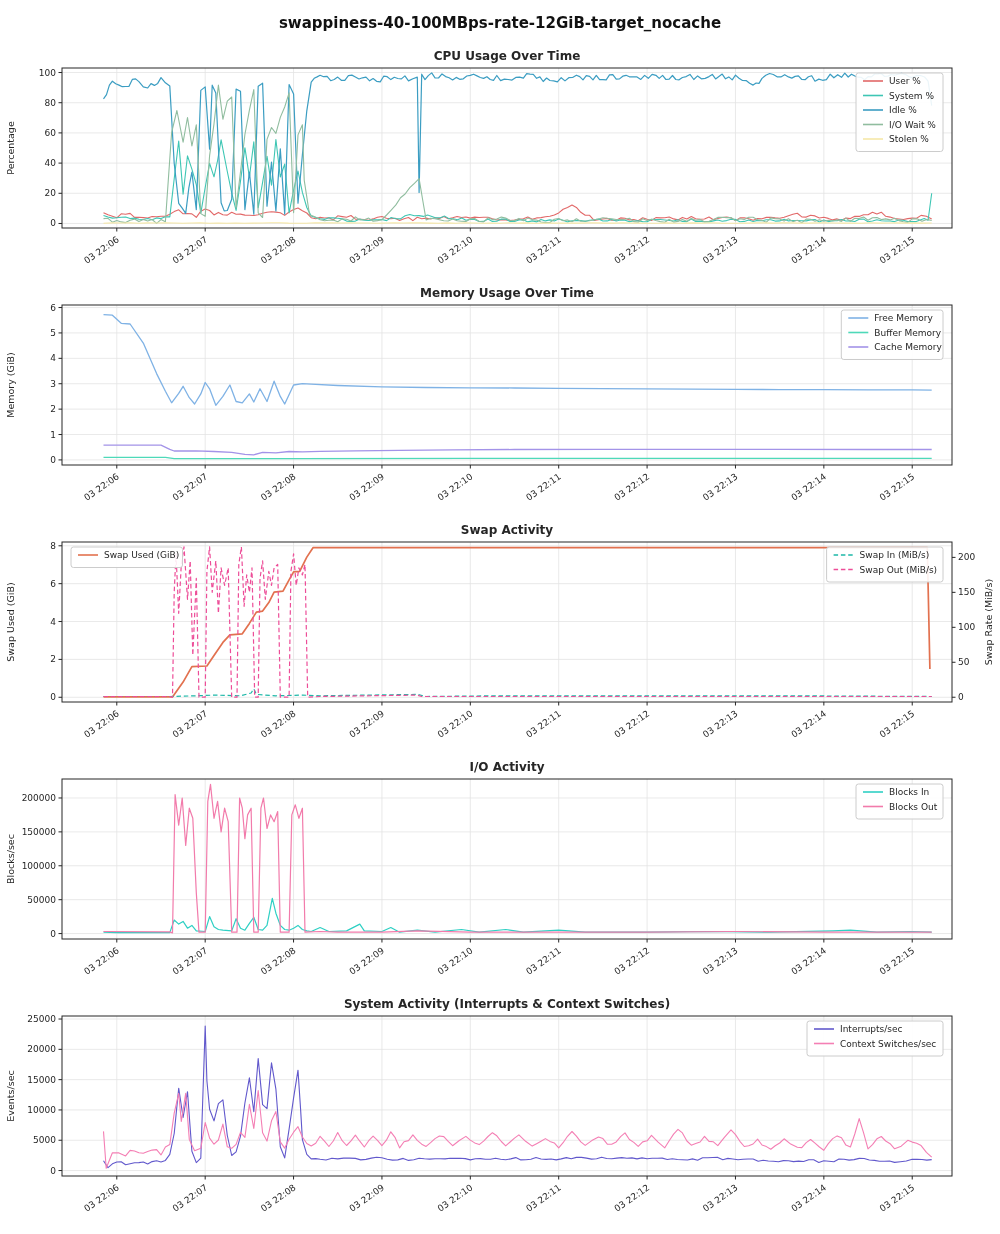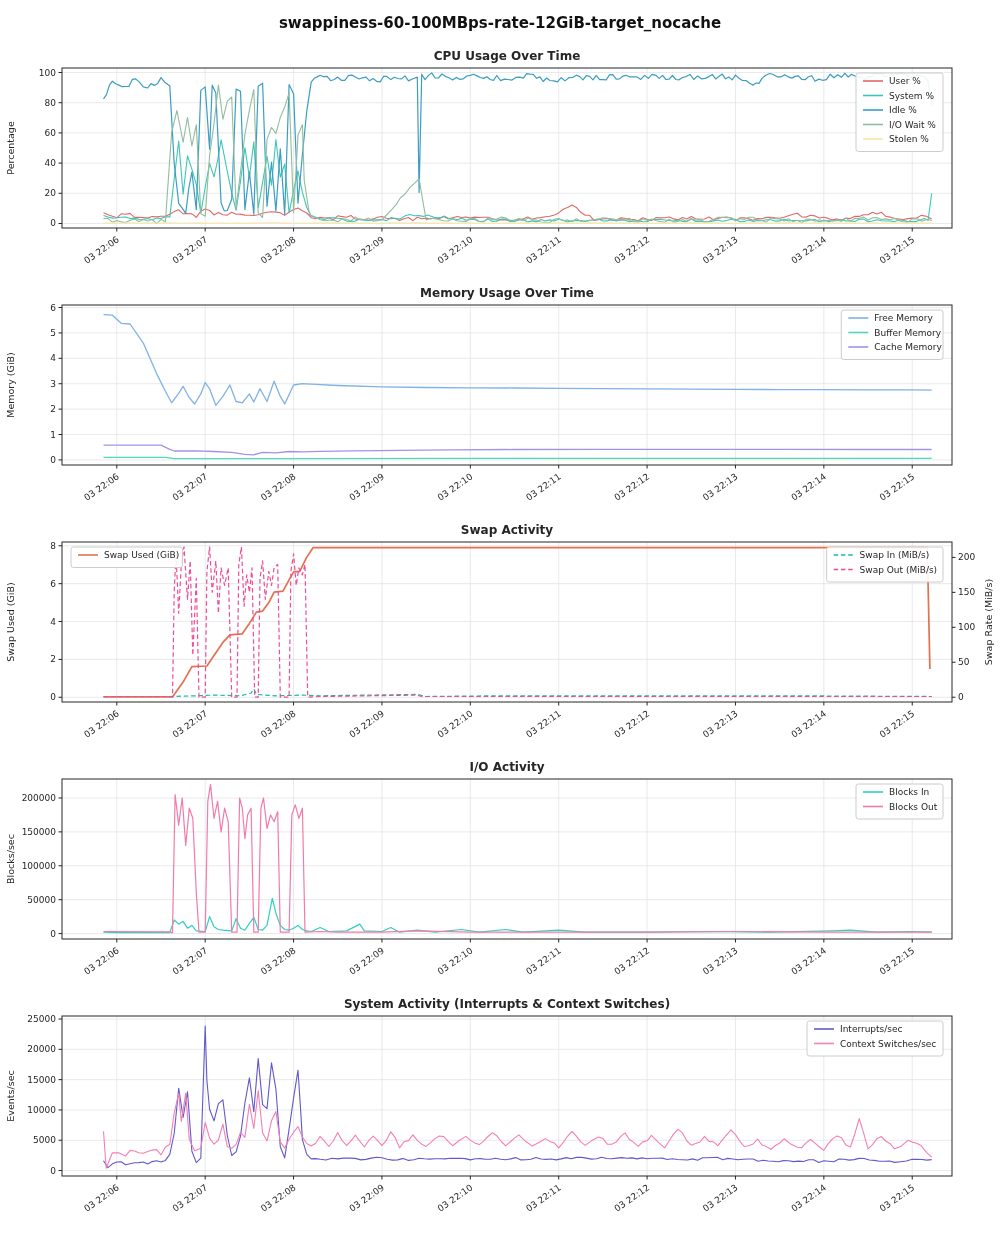--- a/index.html
+++ b/index.html
@@ -5,21 +5,21 @@
   html,body{margin:0;padding:0;background:#ffffff;}
   body{width:1000px;font-family:"DejaVu Sans",sans-serif;color:#262626;}
   .suptitle{height:46px;display:flex;align-items:center;justify-content:center;
     font-size:15px;font-weight:bold;color:#111;}
   .fig{width:1000px;height:237px;position:relative;}
   svg text{font-family:"DejaVu Sans",sans-serif;fill:#262626;}
 </style>
 </head>
 <body>
 
-<div class="suptitle">swappiness-60-100MBps-rate-12GiB-target_nocache</div>
+<div class="suptitle">swappiness-40-100MBps-rate-12GiB-target_nocache</div>
 <div class="fig"><svg width="1000" height="237" viewBox="0 0 1000 237">
       <defs>
         <clipPath id="clip0">
           <rect x="62" y="22" width="890" height="160"></rect>
         </clipPath>
       </defs>
       <g>
         <line x1="62" x2="952" y1="177.47169811320754" y2="177.47169811320754" stroke="#e3e3e3" stroke-width="0.8"></line>
         <line x1="62" x2="952" y1="147.2830188679245" y2="147.2830188679245" stroke="#e3e3e3" stroke-width="0.8"></line>
         <line x1="62" x2="952" y1="117.09433962264151" y2="117.09433962264151" stroke="#e3e3e3" stroke-width="0.8"></line>

